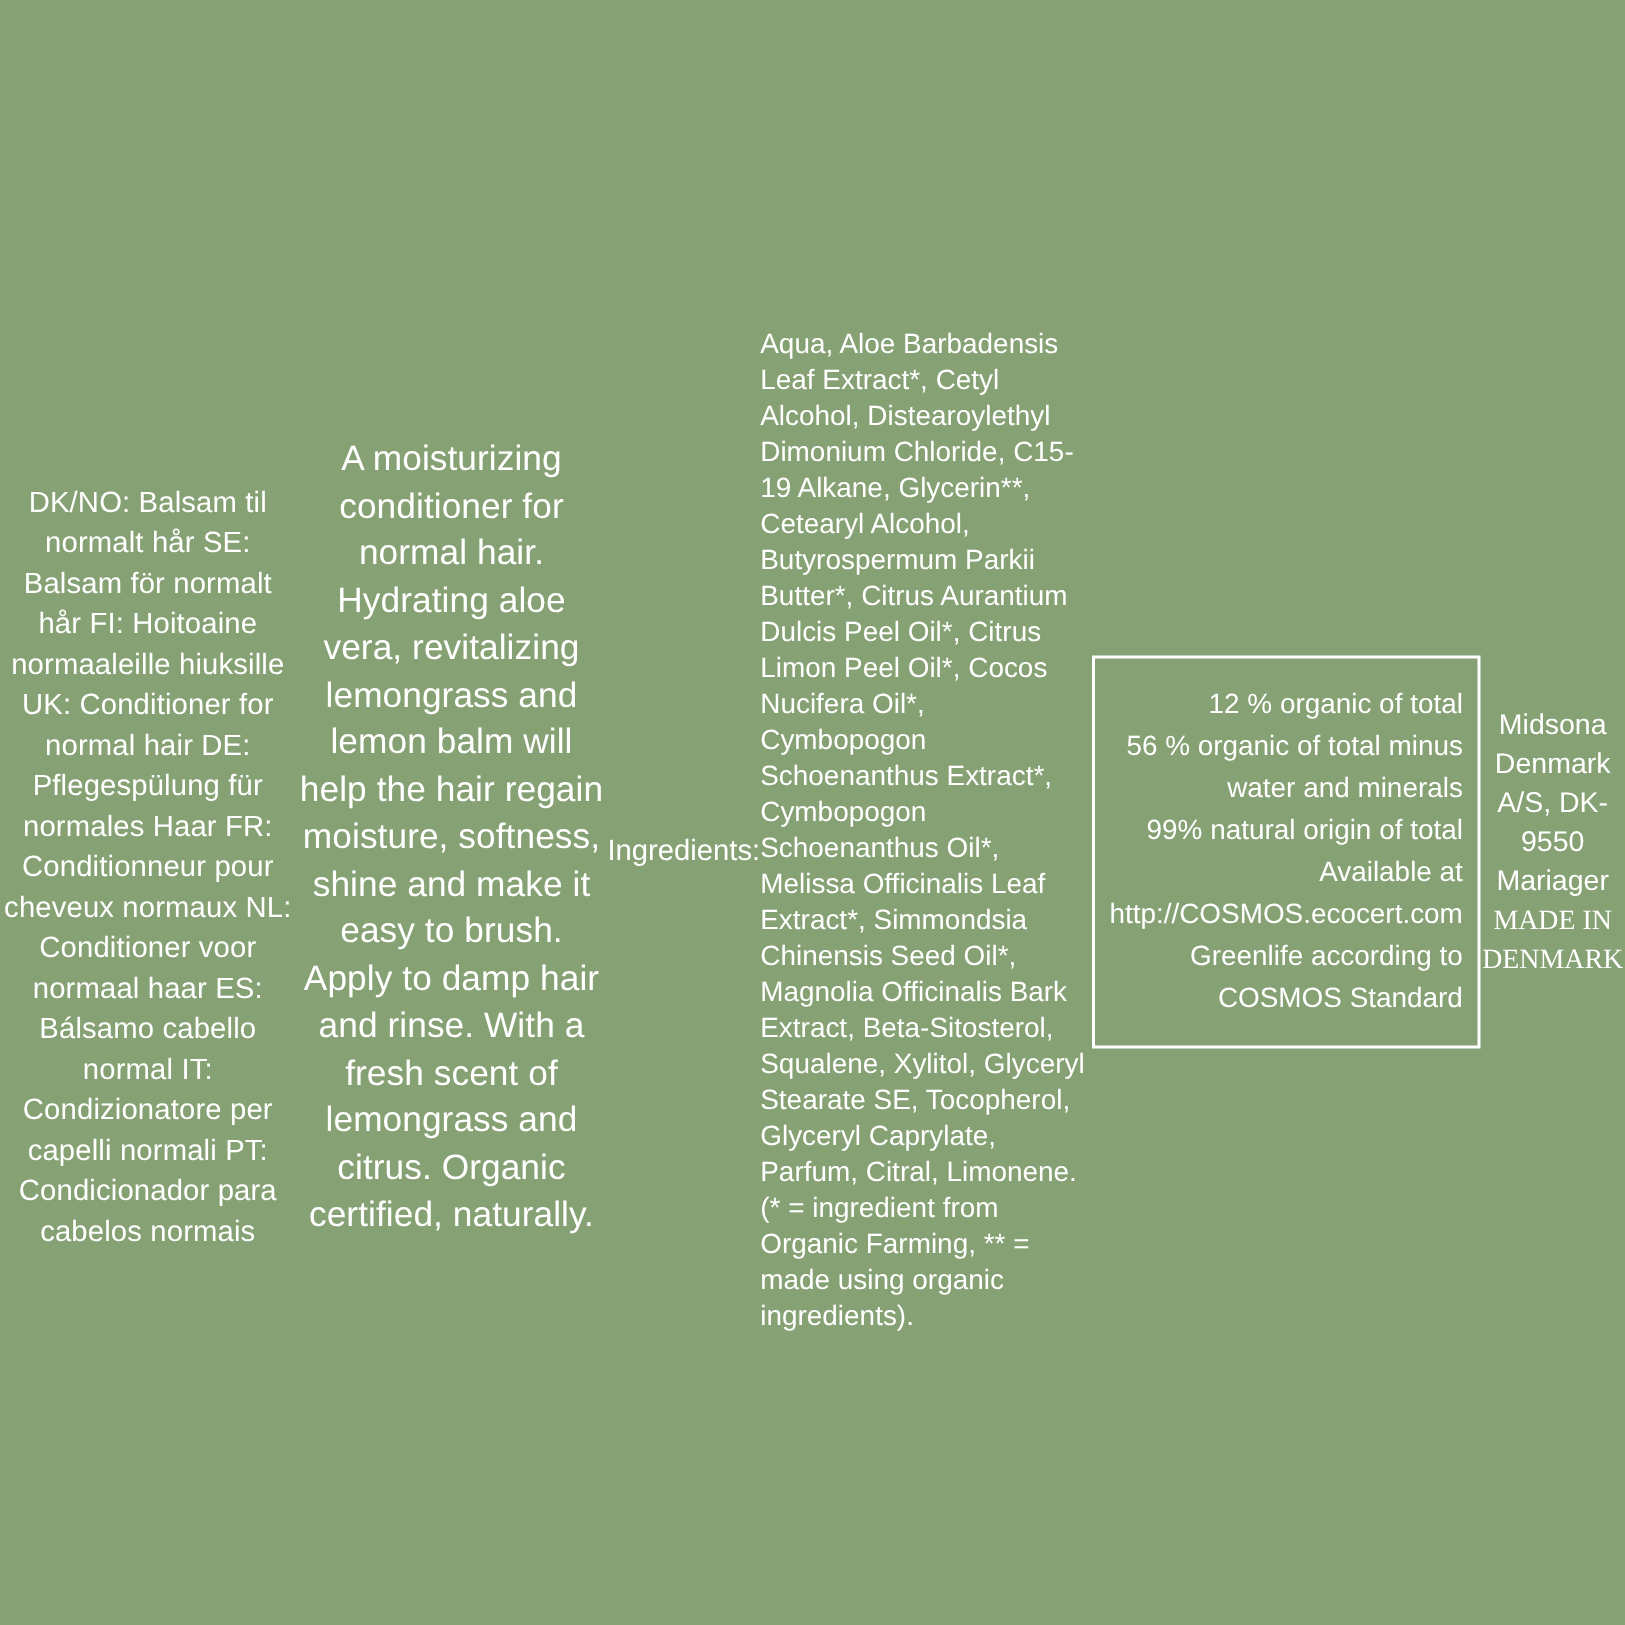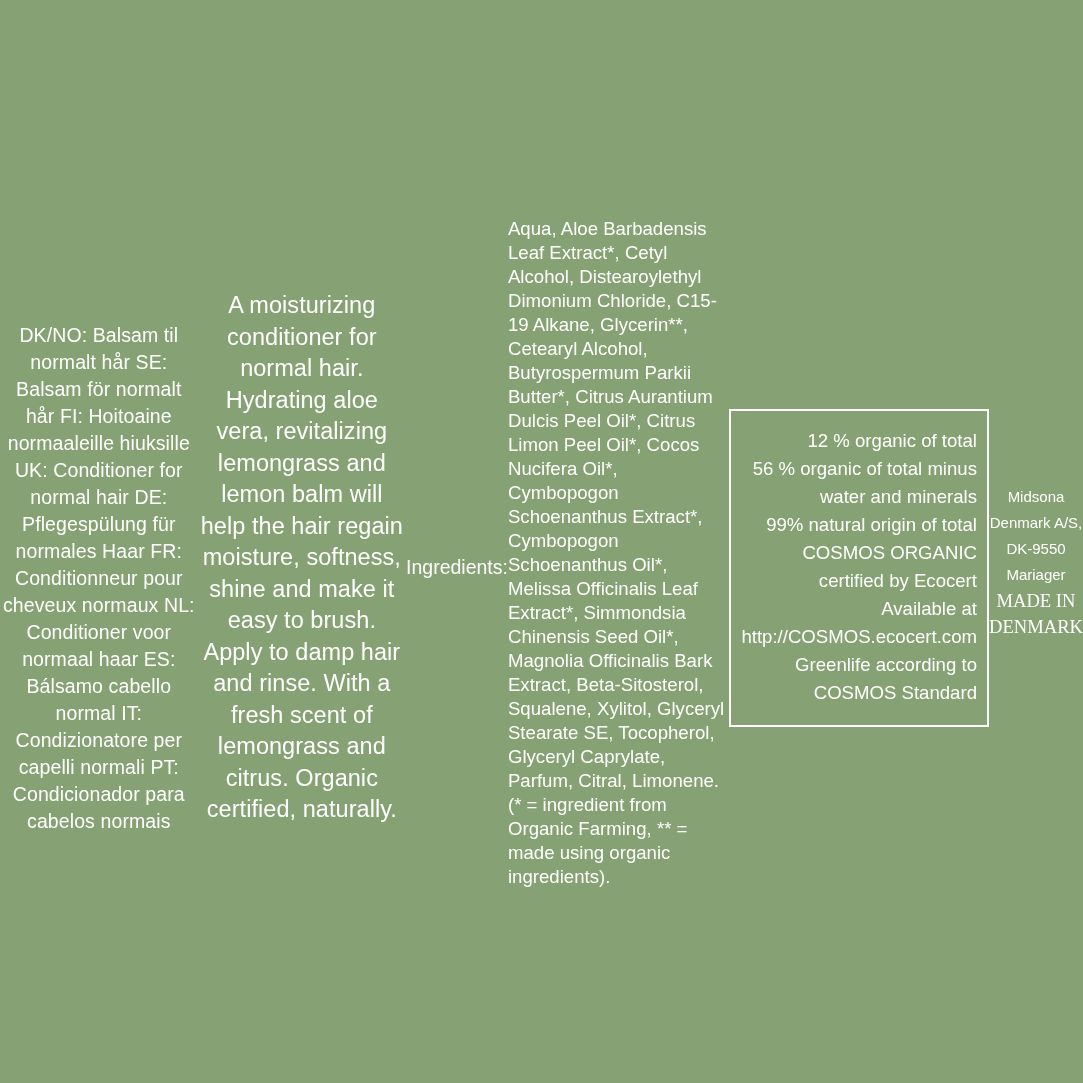--- a/index.html
+++ b/index.html
@@ -82,21 +82,21 @@
     margin-top: 38px;
     text-align: center;
   }
   .footer-site {
     font-size: 29px;
     letter-spacing: 0.4px;
     line-height: 36px;
     font-weight: 400;
   }
   .footer-company {
-    font-size: 15px;
+    font-size: 19px;
     line-height: 26px;
     margin-top: 2px;
   }
   .footer-origin {
     font-size: 18.6px;
     line-height: 26px;
     font-family: Liberation Serif, serif;
   }
 </style>
 </head>
@@ -109,21 +109,20 @@
   <div class="description">A moisturizing conditioner for normal hair. Hydrating aloe vera, revitalizing lemongrass and lemon balm will help the hair regain moisture, softness, shine and make it easy to brush. Apply to damp hair and rinse. With a fresh scent of lemongrass and citrus. Organic certified, naturally.</div>
 
   <div class="ingredients-heading">Ingredients:</div>
 
   <div class="ingredients-list">Aqua, Aloe Barbadensis Leaf Extract*, Cetyl Alcohol, Distearoylethyl Dimonium Chloride, C15-19 Alkane, Glycerin**, Cetearyl Alcohol, Butyrospermum Parkii Butter*, Citrus Aurantium Dulcis Peel Oil*, Citrus Limon Peel Oil*, Cocos Nucifera Oil*, Cymbopogon Schoenanthus Extract*, Cymbopogon Schoenanthus Oil*, Melissa Officinalis Leaf Extract*, Simmondsia Chinensis Seed Oil*, Magnolia Officinalis Bark Extract, Beta-Sitosterol, Squalene, Xylitol, Glyceryl Stearate SE, Tocopherol, Glyceryl Caprylate, Parfum, Citral, Limonene. (* = ingredient from Organic Farming, ** = made using organic ingredients).</div>
 
   <div class="cert-box">
     <span class="cert-line">12 % organic of total</span>
     <span class="cert-line">56 % organic of total minus water and minerals</span>
     <span class="cert-line">99% natural origin of total</span>
-    <span class="cert-line">COSMOS ORGANIC certified by Ecocert</span>
     <span class="cert-line">Available at http://COSMOS.ecocert.com</span>
     <span class="cert-line">Greenlife according to COSMOS Standard</span>
   </div>
 
   <div class="footer">
     <div class="footer-company">Midsona Denmark A/S, DK-9550 Mariager</div>
     <div class="footer-origin">MADE IN DENMARK</div>
   </div>
 
 </div>

